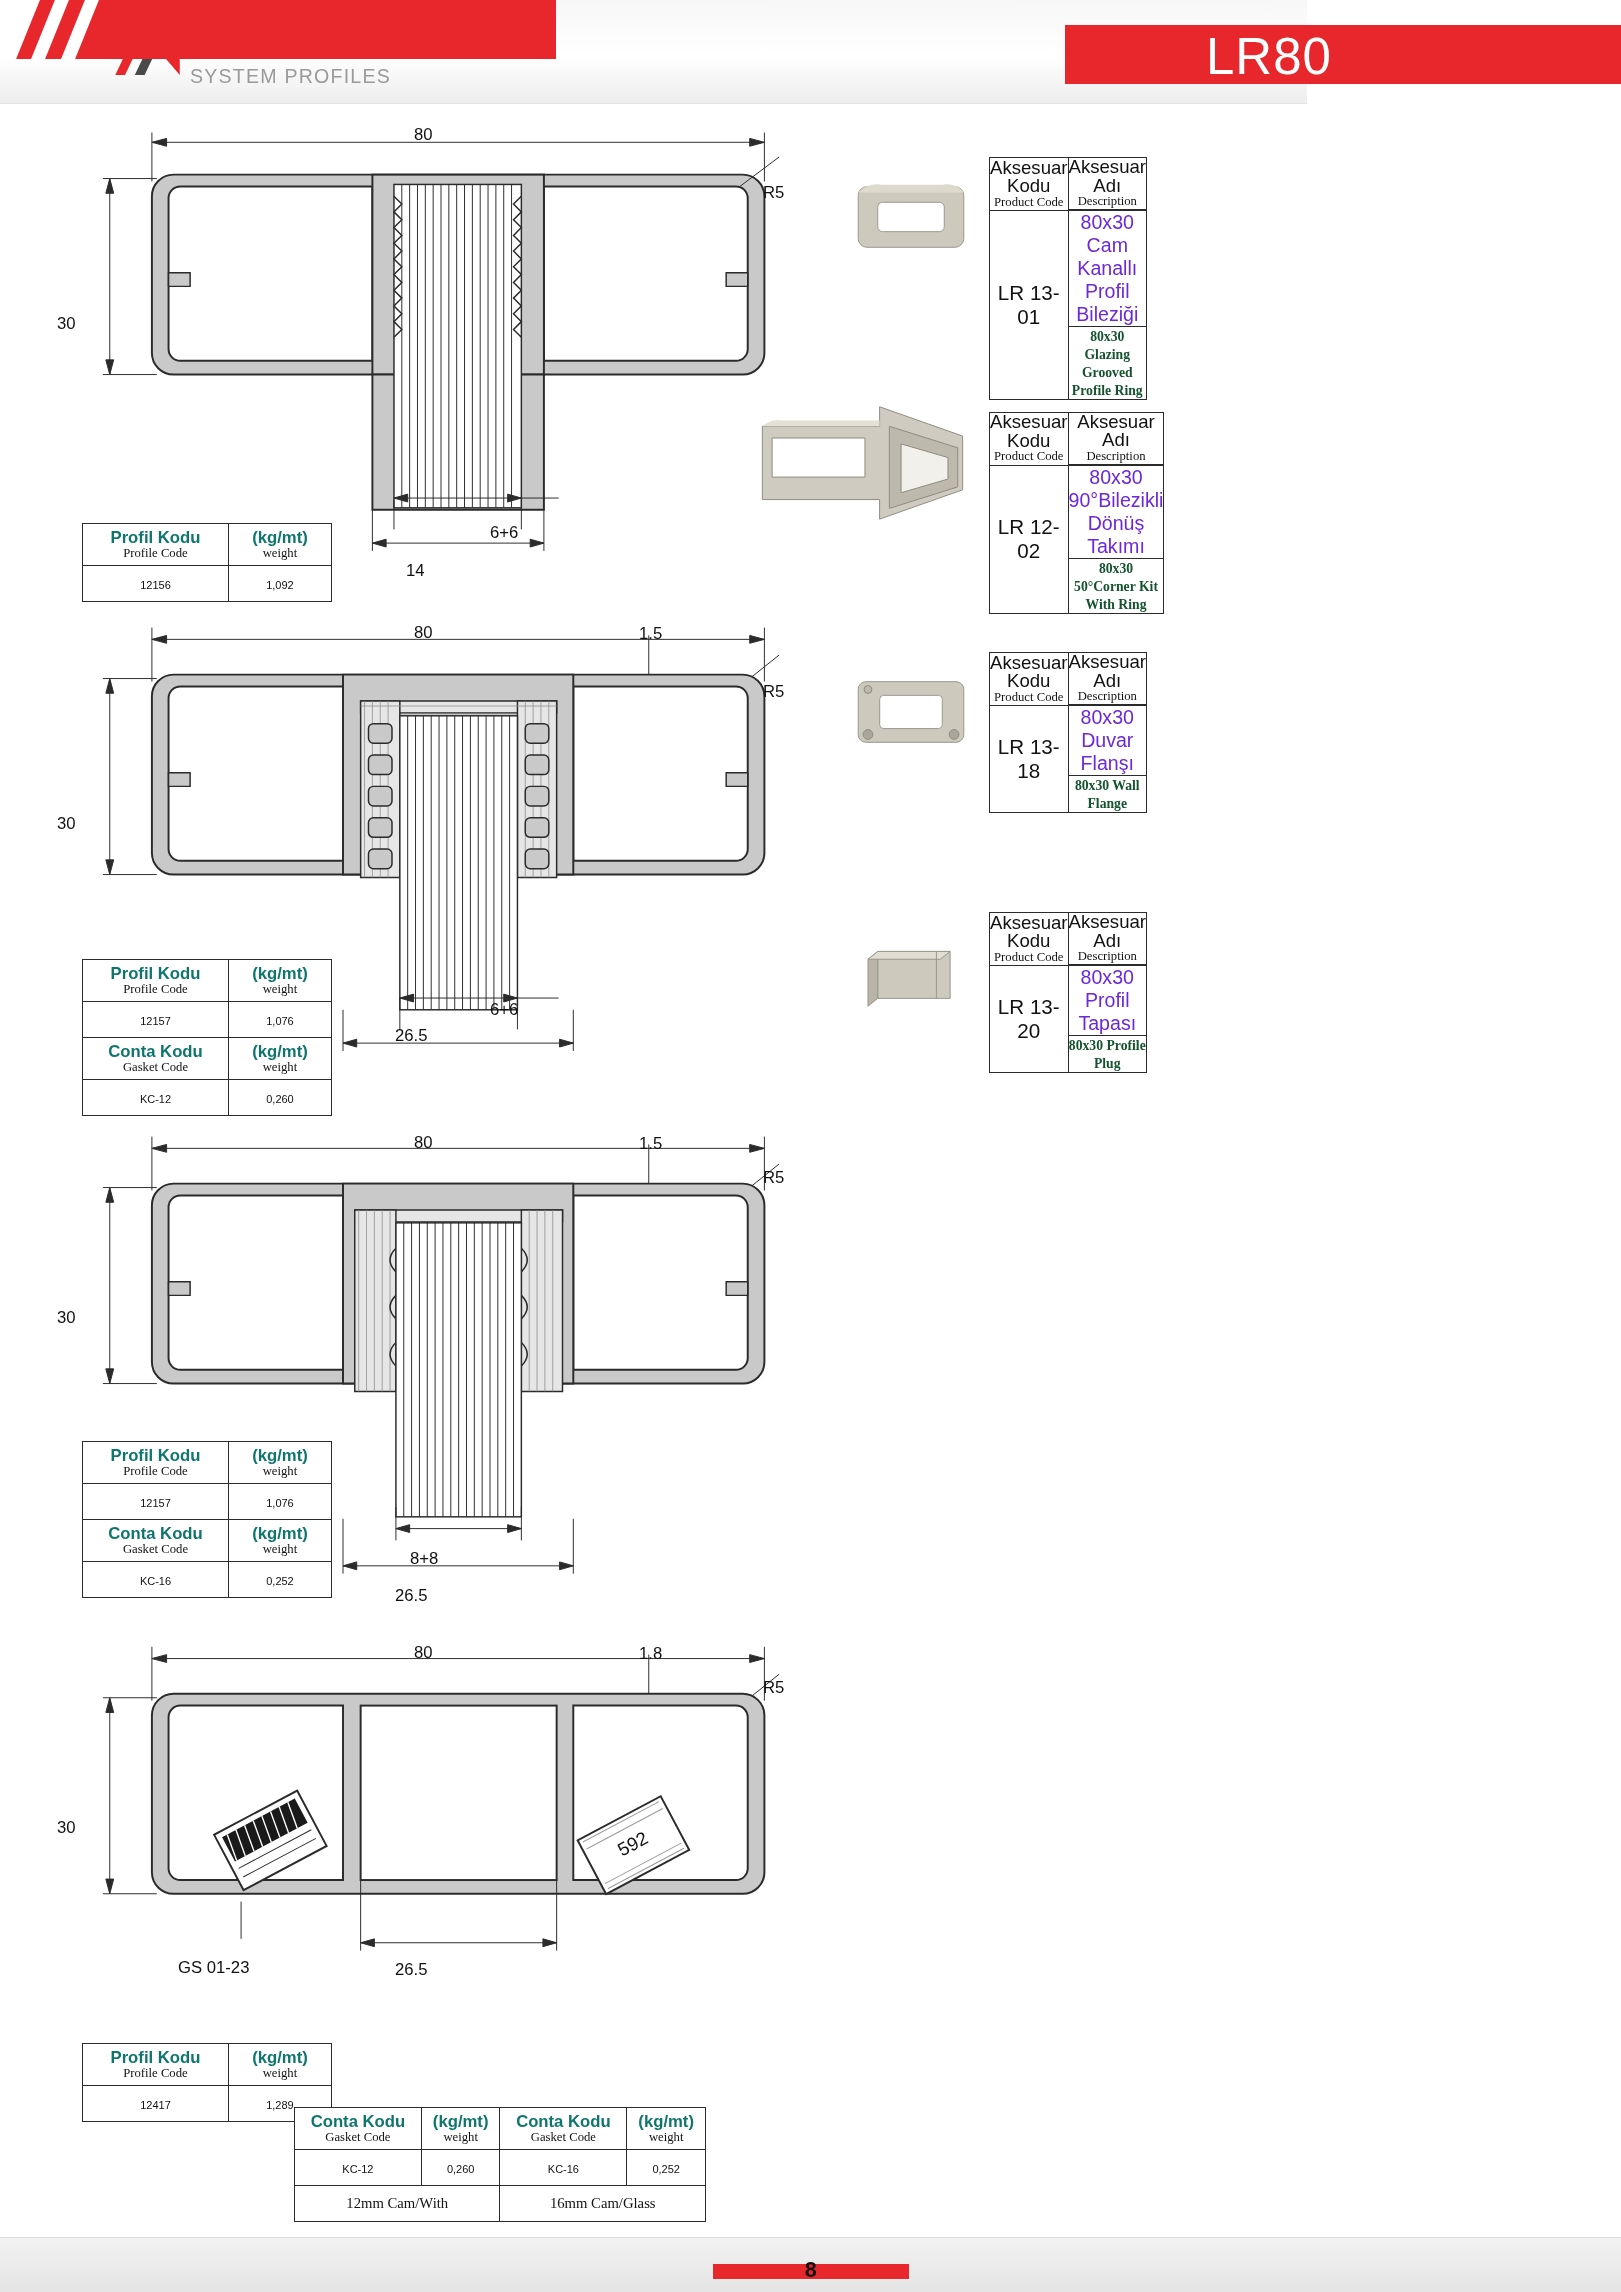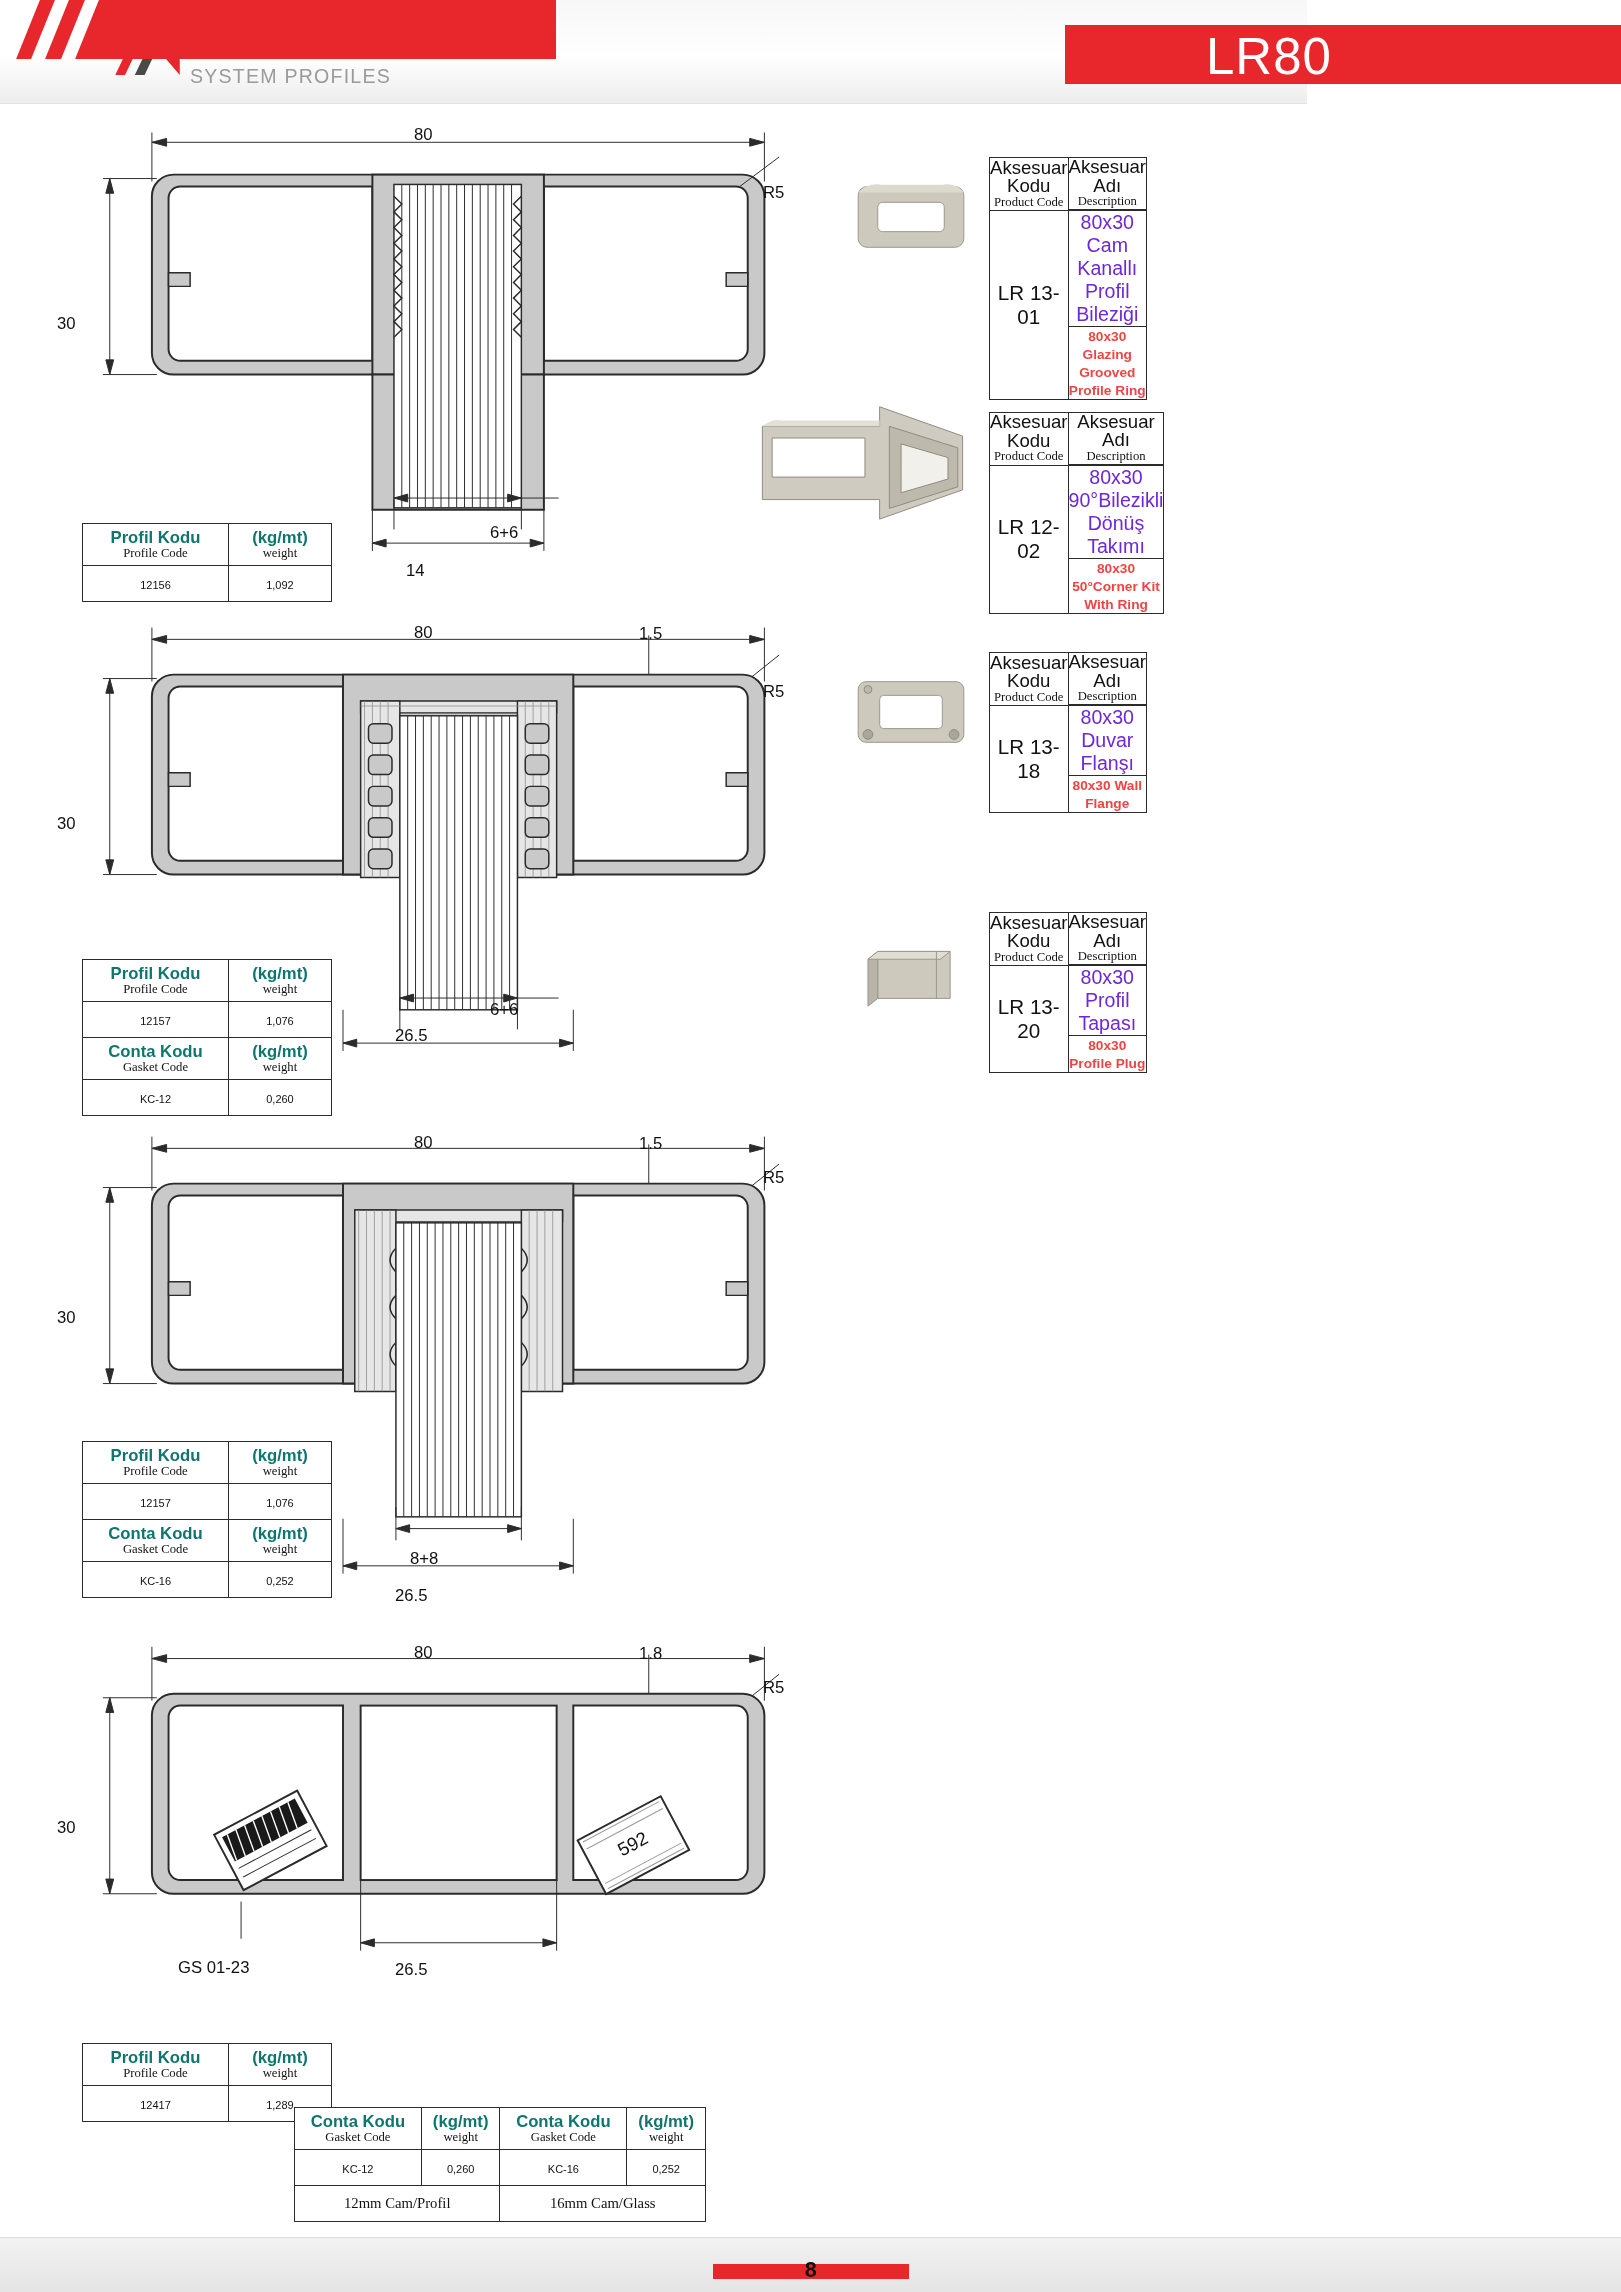--- a/index.html
+++ b/index.html
@@ -82,21 +82,21 @@
   .acc .thumb{
     position:absolute;left:0;top:0;width:145px;height:118px;
     background:#ffffff;display:flex;align-items:center;justify-content:center;
   }
   table.at{border-collapse:collapse;position:absolute;left:151px;top:0;background:#fff;}
   table.at td{border:1px solid #2b2b2b;text-align:center;vertical-align:middle;padding:0;}
   .at-h1{font-size:18.6px;color:#111;line-height:1.0;display:block;}
   .at-h2{font-size:12.7px;color:#111;line-height:1.1;display:block;font-family:"Liberation Serif",serif;}
   .at-code{font-size:20.6px;color:#111;}
   .at-name{font-size:19.6px;color:#6d28d9;}
-  .at-desc{font-size:13.7px;color:#ef4444;font-weight:bold;font-family:Liberation Sans, sans-serif;}
+  .at-desc{font-size:13.7px;color:#14532d;font-weight:bold;font-family:Liberation Serif, serif;}
 </style>
 </head>
 <body>
 
 <div class="page">
 
   <div class="header">
     <div class="logo-mark">
       <svg width="71" height="43" viewBox="0 0 72 44">
         <polygon points="2,42 20,4 30,4 12,42" fill="#e8272c"></polygon>
@@ -593,21 +593,21 @@
       </td>
     </tr>
     <tr>
       <td style="height:35px;"><span class="val">KC-12</span></td>
       <td style="height:35px;"><span class="val">0,260</span></td>
       <td style="height:35px;"><span class="val">KC-16</span></td>
       <td style="height:35px;"><span class="val">0,252</span></td>
     </tr>
     <tr>
       <td colspan="2" style="height:35px;">
-            <span class="th2" style="font-size:14.7px;">12mm Cam/Profil</span>
+            <span class="th2" style="font-size:14.7px;">12mm Cam/With</span>
           </td>
       <td colspan="2" style="height:35px;">
             <span class="th2" style="font-size:14.7px;">16mm Cam/Glass</span>
           </td>
     </tr>
   </tbody>
     </table>
 
   <div class="acc" style="left:838px;top:157px;">
     <div class="thumb">

